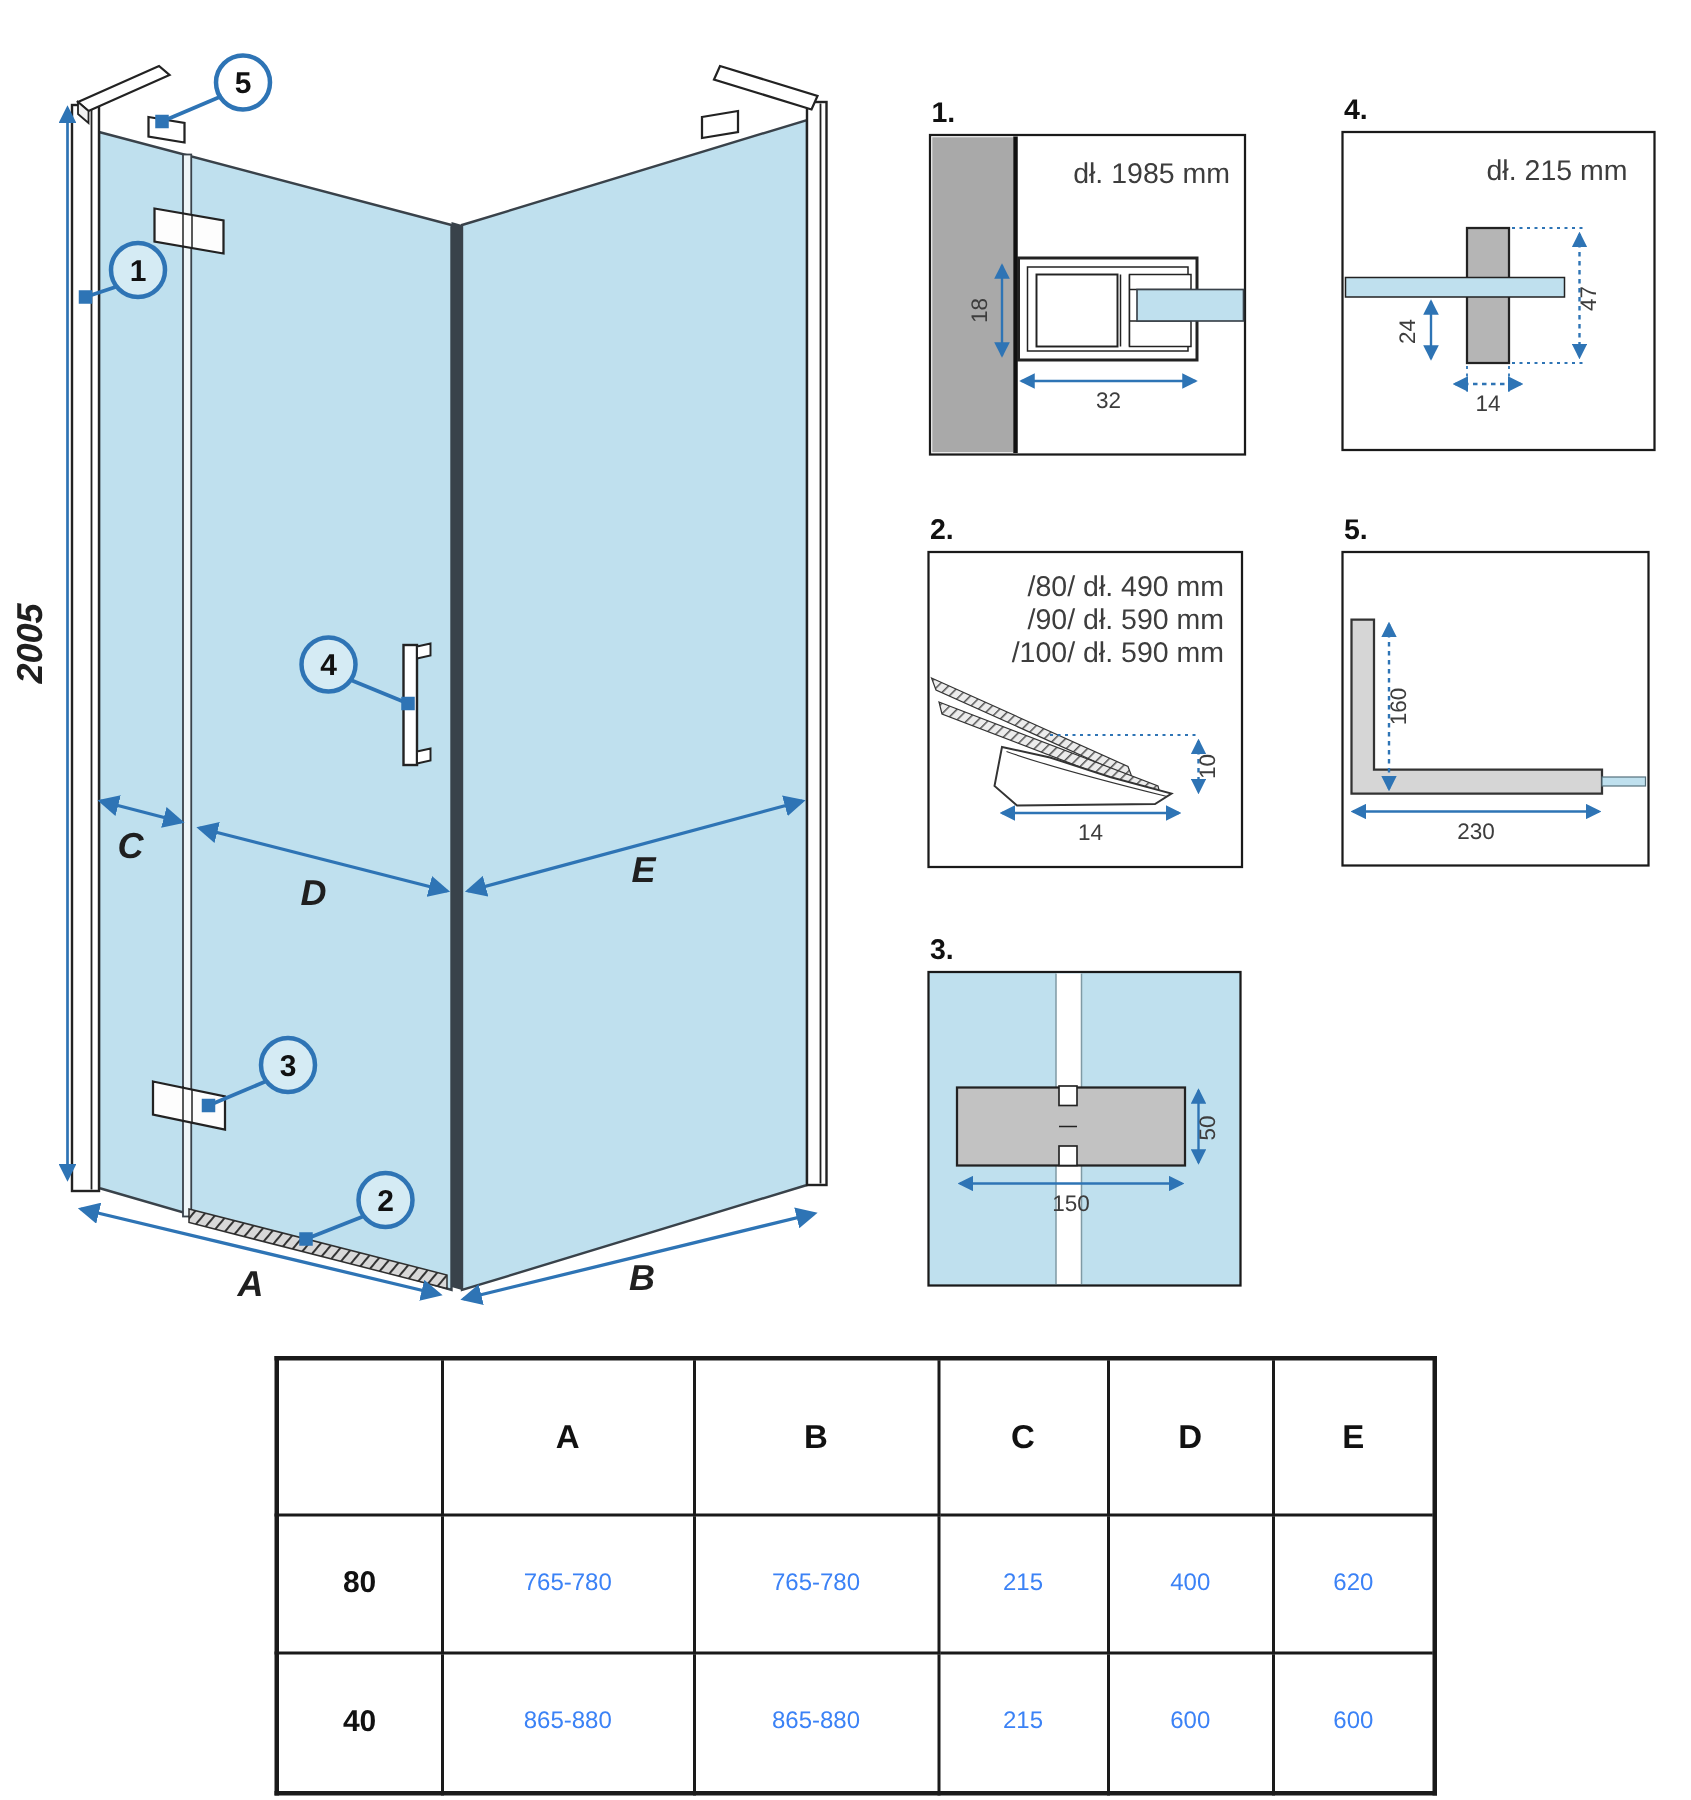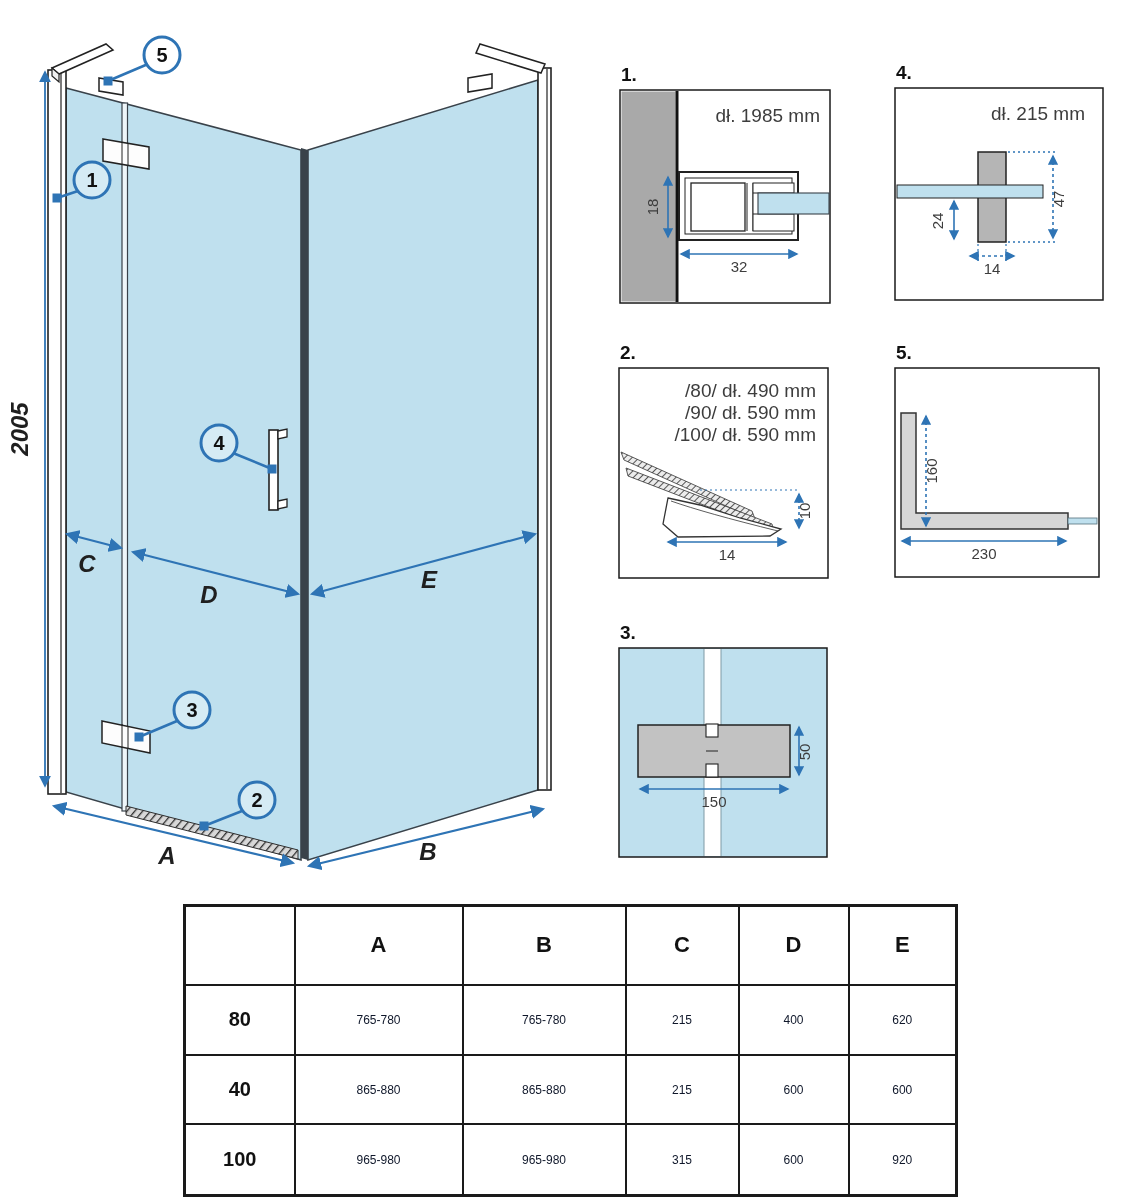--- a/index.html
+++ b/index.html
@@ -3,21 +3,21 @@
 <meta charset="utf-8">
 <style>
   html,body{margin:0;padding:0;background:#ffffff;}
   .page{position:relative;width:1127px;height:1200px;background:#ffffff;overflow:hidden;
         font-family:"Liberation Sans", sans-serif;}
   .page svg{position:absolute;left:0;top:0;}
   
   table.size-table{position:absolute;left:183px;top:904px;width:772px;height:293px;
     border-collapse:collapse;table-layout:fixed;background:#ffffff;}
   table.size-table td,table.size-table th{border:2px solid #1a1a1a;text-align:center;vertical-align:middle;
-    font-size:12px;color:#0f172a;padding:0;}
+    font-size:16px;color:#3b82f6;padding:0;}
   table.size-table{border:3px solid #1a1a1a;}
   table.size-table th{font-size:22px;font-weight:bold;color:#111;}
   table.size-table td.rowhead{font-weight:bold;font-size:20px;color:#111;}
   
   text{font-family:"Liberation Sans", sans-serif;}
   .dimtxt{font-size:15px;fill:#3d3d3d;}
   .notetxt{font-size:19px;fill:#3d3d3d;}
   .dlabel{font-size:19px;font-weight:bold;fill:#111;}
   .bigdim{font-size:24px;font-weight:bold;font-style:italic;fill:#1f1f1f;}
   .calloutnum{font-size:20px;font-weight:bold;fill:#111;}
@@ -287,24 +287,16 @@
       <td>620</td>
     </tr>
     <tr>
       <td class="rowhead">40</td>
       <td>865-880</td>
       <td>865-880</td>
       <td>215</td>
       <td>600</td>
       <td>600</td>
     </tr>
-    <tr>
-      <td class="rowhead">100</td>
-      <td>965-980</td>
-      <td>965-980</td>
-      <td>315</td>
-      <td>600</td>
-      <td>920</td>
-    </tr>
   </tbody>
     </table>
 
 </div>
 
 </body></html>

